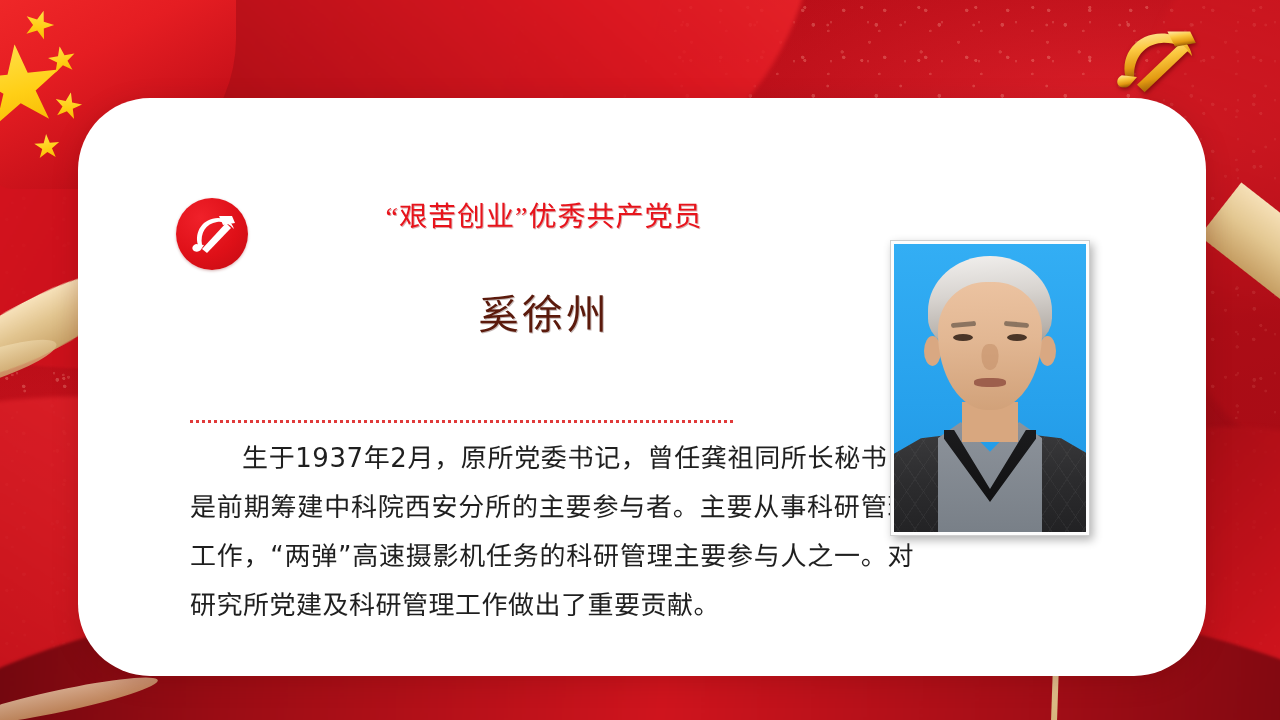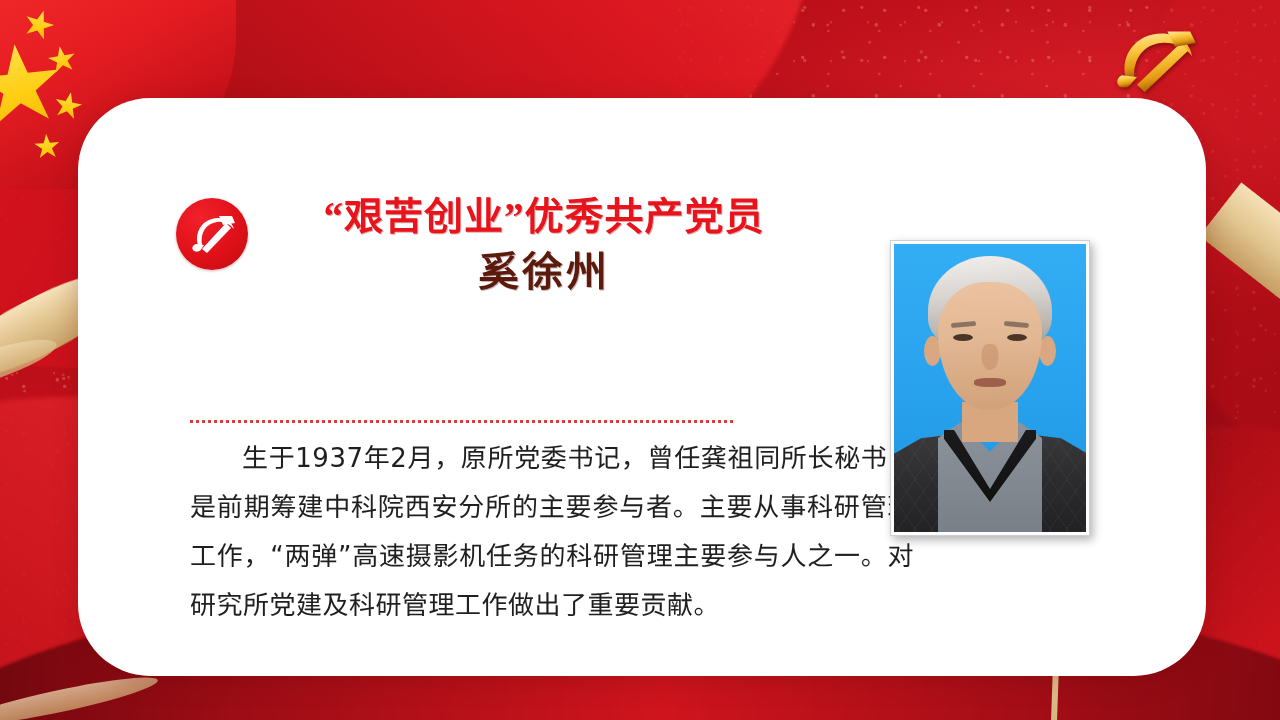--- a/index.html
+++ b/index.html
@@ -144,30 +144,31 @@
     position:absolute; left:76px; top:8px; width:72px; height:72px;
     border-radius:50%;
     background:radial-gradient(circle at 34% 28%,#f0212a 0%,#df1018 55%,#c20c13 100%);
     box-shadow:0 1px 3px rgba(120,0,0,.3);
   }
   .badge svg { position:absolute; left:11px; top:10px; width:50px; height:50px; }
 
   .titles { position:absolute; left:124px; top:0; width:640px; text-align:center; }
   .title-main {
     font-family:"Liberation Serif","DejaVu Serif",serif;
-    font-weight:700; font-size:39px; line-height:54px;
+    font-weight:400; font-size:28px; line-height:54px;
     color:#e8131b; letter-spacing:1px;
     text-shadow:1px 1px 0 rgba(150,10,14,.35);
     white-space:nowrap;
   }
   .title-name {
     font-family:"Liberation Serif","DejaVu Serif",serif;
-    font-weight:700; font-size:41px; line-height:56px;
+    font-weight:400; font-size:41px; line-height:56px;
     color:#5b1a0c; letter-spacing:3px;
     text-shadow:1px 1px 0 rgba(60,14,6,.3);
+    margin-top:43px;
   }
 
   
   .divider {
     position:absolute; left:112px; top:322px; width:546px; height:3px;
     background-image:linear-gradient(to right,#e03a3a 0 3px, transparent 3px 6px);
     background-size:6px 3px; background-repeat:repeat-x;
   }
 
   

